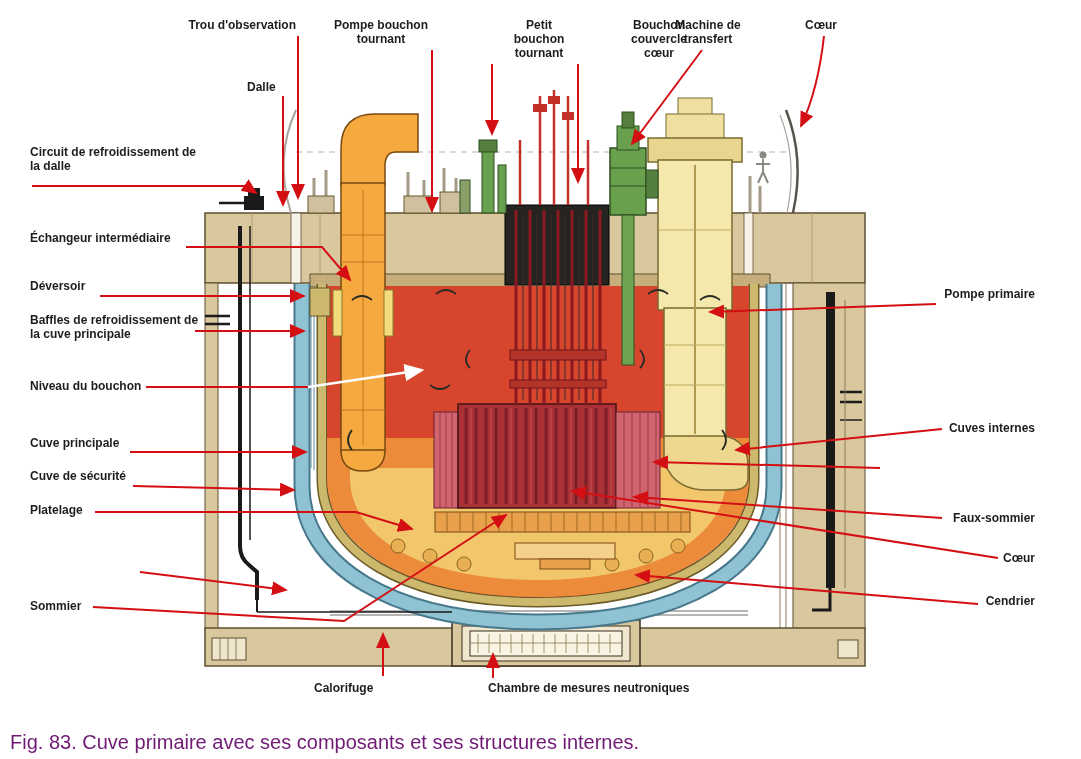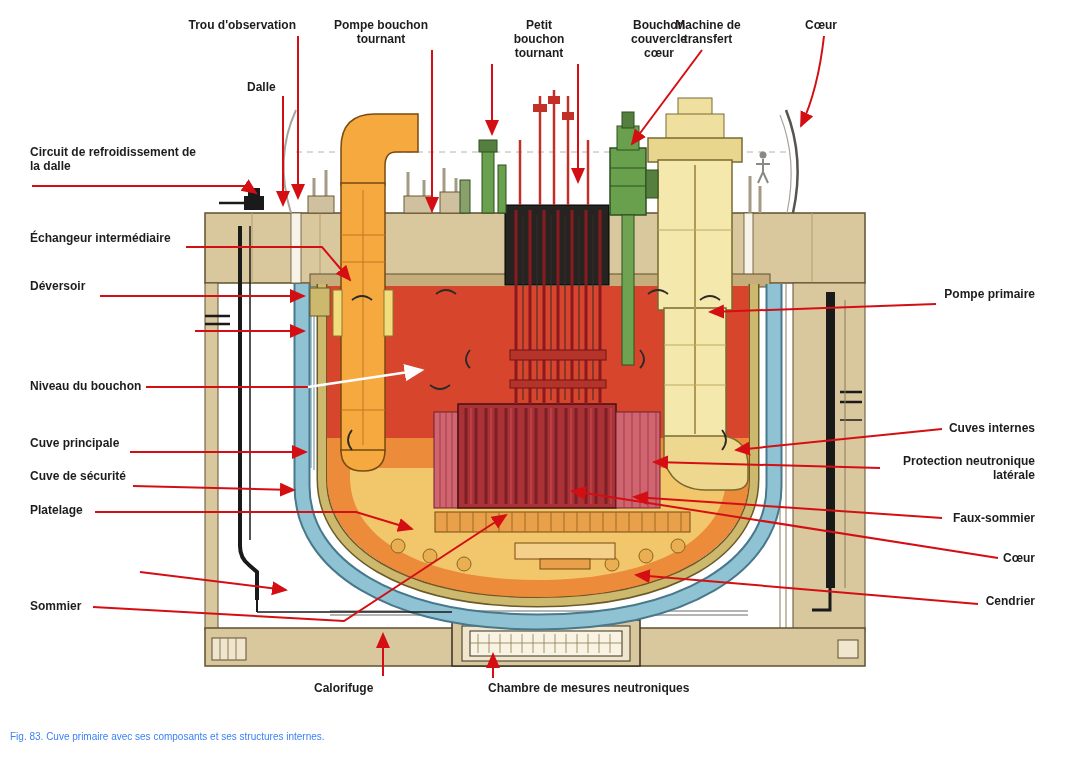--- a/index.html
+++ b/index.html
@@ -2,21 +2,21 @@
 <html><head>
 <meta charset="utf-8">
 <style>
   html,body{margin:0;padding:0;background:#ffffff;}
   .stage{position:relative;width:1081px;height:759px;background:#fff;overflow:hidden;
          font-family:"Liberation Sans",sans-serif;}
   .stage svg{position:absolute;left:0;top:0;}
   .lbl{position:absolute;font-weight:bold;font-size:12px;line-height:14px;color:#1f1d1c;}
   .lbl.center{text-align:center;}
   .lbl.right{text-align:right;}
-  .caption{position:absolute;left:10px;top:731px;font-size:10px;color:#3b82f6;}
+  .caption{position:absolute;left:10px;top:731px;font-size:20px;color:#701a75;}
 </style>
 </head>
 <body>
 
 <div class="stage">
 
 <svg width="1081" height="759" viewBox="0 0 1081 759">
   <defs>
     <marker id="ah" markerWidth="9" markerHeight="8" refX="7" refY="3.5" orient="auto">
       <path d="M0,0 L8,3.5 L0,7 Z" fill="#d40f14"></path>
@@ -342,31 +342,31 @@
 <div class="lbl" style="left:247px;top:80px;">Dalle</div>
 <div class="lbl center" style="left:326px;top:18px;width:110px;">Pompe bouchon tournant</div>
 <div class="lbl center" style="left:502px;top:18px;width:62px;margin-left:6px;">Petit bouchon tournant</div>
 <div class="lbl center" style="left:577px;top:18px;width:68px;margin-left:48px;">Bouchon couvercle cœur</div>
 <div class="lbl center" style="left:662px;top:18px;width:92px;">Machine de transfert</div>
 <div class="lbl" style="left:805px;top:18px;">Cœur</div>
 
 <div class="lbl" style="left:30px;top:145px;width:172px;">Circuit de refroidissement de la dalle</div>
 <div class="lbl" style="left:30px;top:231px;">Échangeur intermédiaire</div>
 <div class="lbl" style="left:30px;top:279px;">Déversoir</div>
+<div class="lbl" style="left:30px;top:313px;width:178px;">Baffles de refroidissement de la cuve principale</div>
 <div class="lbl" style="left:30px;top:379px;">Niveau du bouchon</div>
 <div class="lbl" style="left:30px;top:436px;">Cuve principale</div>
 <div class="lbl" style="left:30px;top:469px;">Cuve de sécurité</div>
 <div class="lbl" style="left:30px;top:503px;">Platelage</div>
 <div class="lbl" style="left:30px;top:599px;">Sommier</div>
 
 <div class="lbl" style="left:314px;top:681px;">Calorifuge</div>
 <div class="lbl" style="left:488px;top:681px;">Chambre de mesures neutroniques</div>
 
 <div class="lbl right" style="right:46px;top:287px;">Pompe primaire</div>
 <div class="lbl right" style="right:46px;top:421px;">Cuves internes</div>
-<div class="lbl right" style="right:46px;top:454px;width:160px;">Protection neutronique latérale</div>
 <div class="lbl right" style="right:46px;top:511px;">Faux-sommier</div>
 <div class="lbl right" style="right:46px;top:551px;">Cœur</div>
 <div class="lbl right" style="right:46px;top:594px;text-align:center;">Cendrier</div>
 
 <div class="caption">Fig. 83. Cuve primaire avec ses composants et ses structures internes.</div>
 
 </div>
 
 </body></html>

